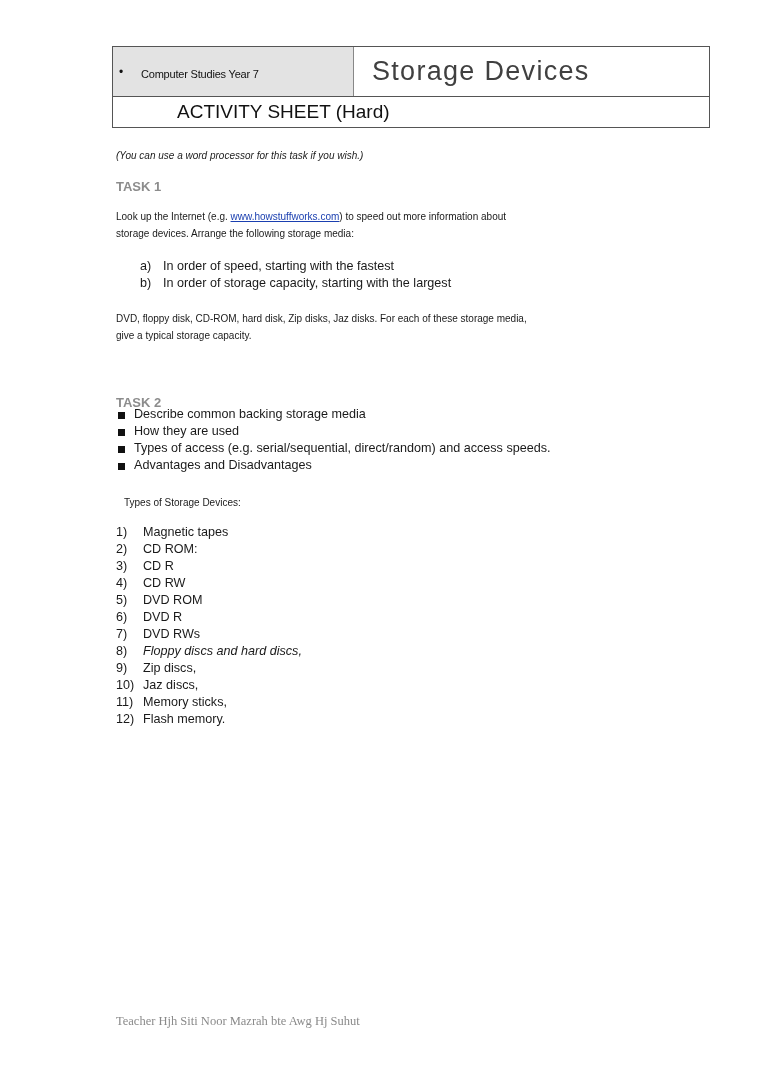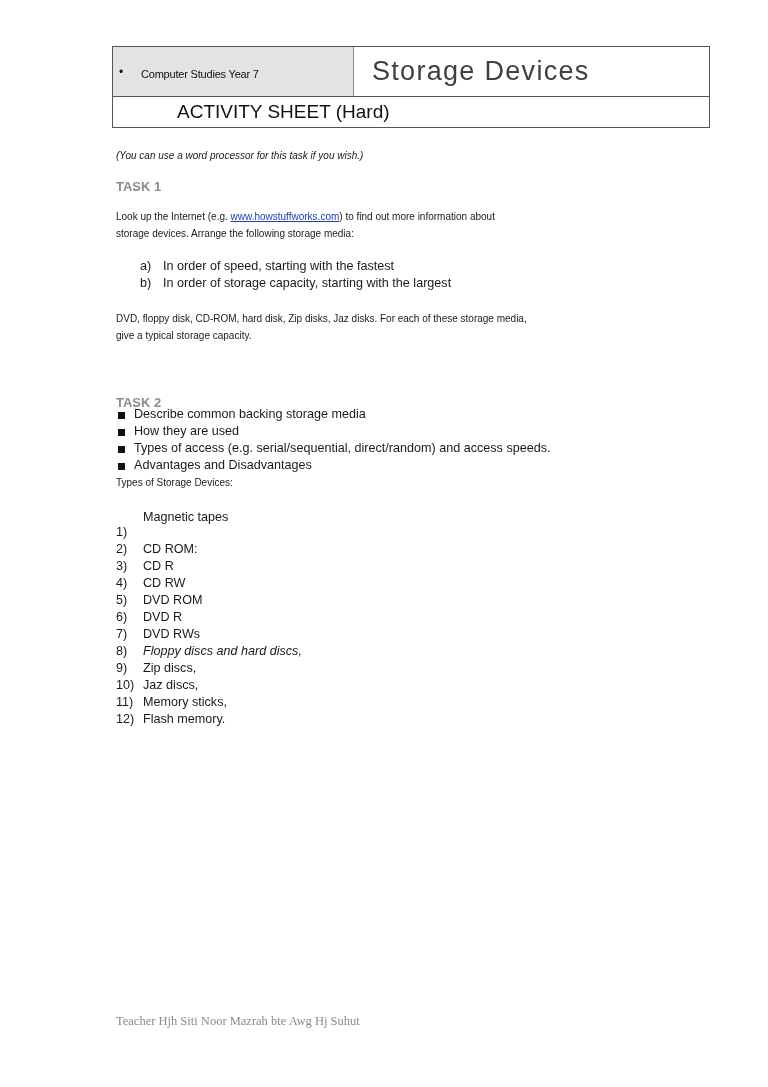--- a/index.html
+++ b/index.html
@@ -58,21 +58,21 @@
       </div>
       <span class="hdr-title">Storage Devices</span>
     </div>
     <span class="hdr-sub">ACTIVITY SHEET (Hard)</span>
   </div>
 
   <div class="txt italic" style="top:147px;">(You can use a word processor for this task if you wish.)</div>
 
   <div class="task" style="top:179px;">TASK 1</div>
 
-  <div class="txt" style="top:208px;"><span>Look up the Internet (e.g. </span><span class="link">www.howstuffworks.com</span><span>) to find out more information about</span></div>
+  <div class="txt" style="top:208px;"><span>Look up the Internet (e.g. </span><span class="link">www.howstuffworks.com</span><span>) to speed out more information about</span></div>
   <div class="txt" style="top:225px;">storage devices. Arrange the following storage media:</div>
 
   <span class="sub-item" style="left:140px; top:259px;">a)</span>
   <span class="sub-item" style="left:163px; top:259px;">In order of speed, starting with the fastest</span>
   <span class="sub-item" style="left:140px; top:276px;">b)</span>
   <span class="sub-item" style="left:163px; top:276px;">In order of storage capacity, starting with the largest</span>
 
   <div class="txt" style="top:310px;">DVD, floppy disk, CD-ROM, hard disk, Zip disks, Jaz disks. For each of these storage media,</div>
   <div class="txt" style="top:327px;">give a typical storage capacity.</div>
 
@@ -80,24 +80,24 @@
 
   <span class="sq-bullet" style="top:412px;"></span>
   <span class="blt-text" style="top:407px;">Describe common backing storage media</span>
   <span class="sq-bullet" style="top:429px;"></span>
   <span class="blt-text" style="top:424px;">How they are used</span>
   <span class="sq-bullet" style="top:446px;"></span>
   <span class="blt-text" style="top:441px;">Types of access (e.g. serial/sequential, direct/random) and access speeds.</span>
   <span class="sq-bullet" style="top:463px;"></span>
   <span class="blt-text" style="top:458px;">Advantages and Disadvantages</span>
 
-  <div class="txt" style="top:474px;">Types of Storage Devices:</div>
+  <div class="txt" style="top:494px;margin-left:8px;">Types of Storage Devices:</div>
 
   <span class="num" style="top:525px;">1)</span>
-  <span class="num-text" style="top:510px;">Magnetic tapes</span>
+  <span class="num-text" style="top:525px;">Magnetic tapes</span>
   <span class="num" style="top:542px;">2)</span>
   <span class="num-text" style="top:542px;">CD ROM:</span>
   <span class="num" style="top:559px;">3)</span>
   <span class="num-text" style="top:559px;">CD R</span>
   <span class="num" style="top:576px;">4)</span>
   <span class="num-text" style="top:576px;">CD RW</span>
   <span class="num" style="top:593px;">5)</span>
   <span class="num-text" style="top:593px;">DVD ROM</span>
   <span class="num" style="top:610px;">6)</span>
   <span class="num-text" style="top:610px;">DVD R</span>

